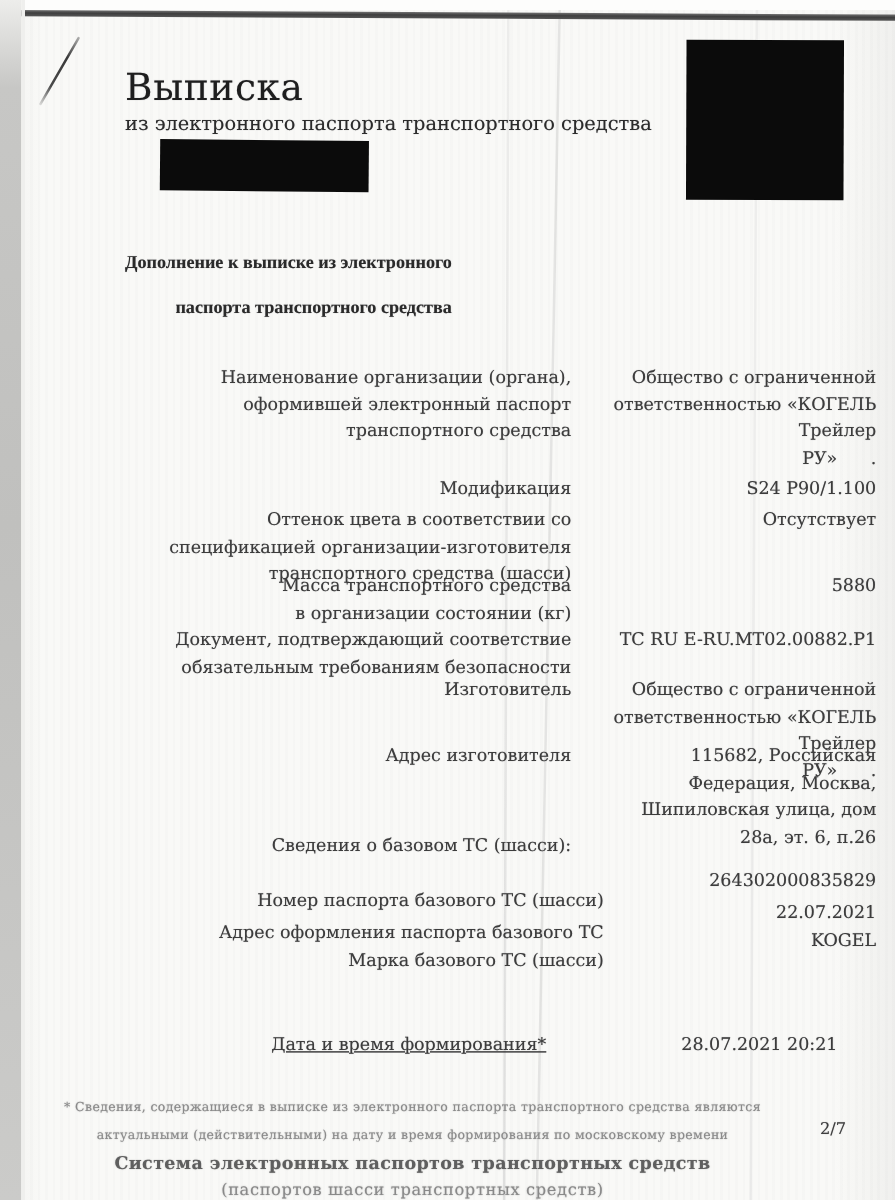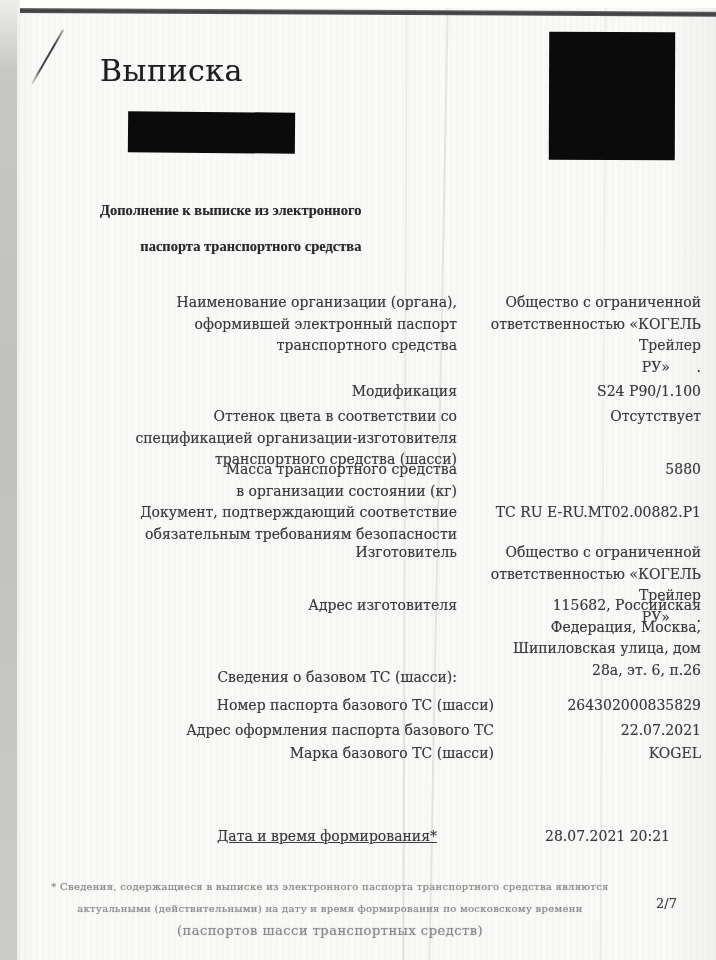--- a/index.html
+++ b/index.html
@@ -78,21 +78,21 @@
 
   .row { position: absolute; left: 0; width: 716px; height: 0; }
   .row .lbl {
     position: absolute; left: 123px; top: 0; width: 334px;
     font-size: 14px; line-height: 21.5px; white-space: pre-wrap;
   }
   .row .val {
     position: absolute; left: 433px; top: 0; width: 268px;
     font-size: 14px; line-height: 21.5px; white-space: pre-wrap;
   }
-  .row.indent .lbl { left: 160px; }
+  .row.indent .lbl { left: 149px; margin-top: 16px; }
   .r1  { top: 292px; } .r2  { top: 381px; } .r3  { top: 406px; }
   .r4  { top: 459px; } .r5  { top: 502px; } .r6  { top: 542px; }
   .r7  { top: 595px; } .r8  { top: 667px; } .r9  { top: 695px; }
   .r10 { top: 720px; } .r11 { top: 743px; } .r12 { top: 826px; }
   .r12 .lbl { left: 103px; text-decoration: underline; }
   .r12 .val { left: 402px; }
 
   .footer {
     position: absolute; left: 22px; top: 876px; width: 616px;
     text-align: center; z-index: 8;
@@ -119,20 +119,21 @@
 
 <div class="scan">
   <div class="paper">
 
     <div class="crease c1"></div>
     <div class="crease c2"></div>
     <div class="crease c3"></div>
     <div class="penmark"></div>
 
     <div class="title ink">Выписка</div>
+    <div class="subtitle ink">из электронного паспорта транспортного средства</div>
 
     <div class="redact ra"></div>
     <div class="redact rb"></div>
 
     <div class="heading ink">Дополнение к выписке из электронного
 паспорта транспортного средства</div>
 
     <div class="row r1">
       <div class="lbl ink">Наименование организации (органа),
 оформившей электронный паспорт
@@ -191,20 +192,21 @@
       <div class="val ink">KOGEL</div>
     </div>
     <div class="row r12">
       <div class="lbl ink">Дата и время формирования*</div>
       <div class="val ink">28.07.2021 20:21</div>
     </div>
 
     <div class="footer">
       <div class="fn">* Сведения, содержащиеся в выписке из электронного паспорта транспортного средства являются</div>
       <div class="fn">актуальными (действительными) на дату и время формирования по московскому времени</div>
+      <div class="sys">Система электронных паспортов транспортных средств</div>
       <div class="sys-sub">(паспортов шасси транспортных средств)</div>
     </div>
     <div class="pagenum ink">2/7</div>
 
     <div class="top-white"></div>
     <div class="topline"></div>
   </div>
 
   <div class="left-strip"></div>
 </div>

